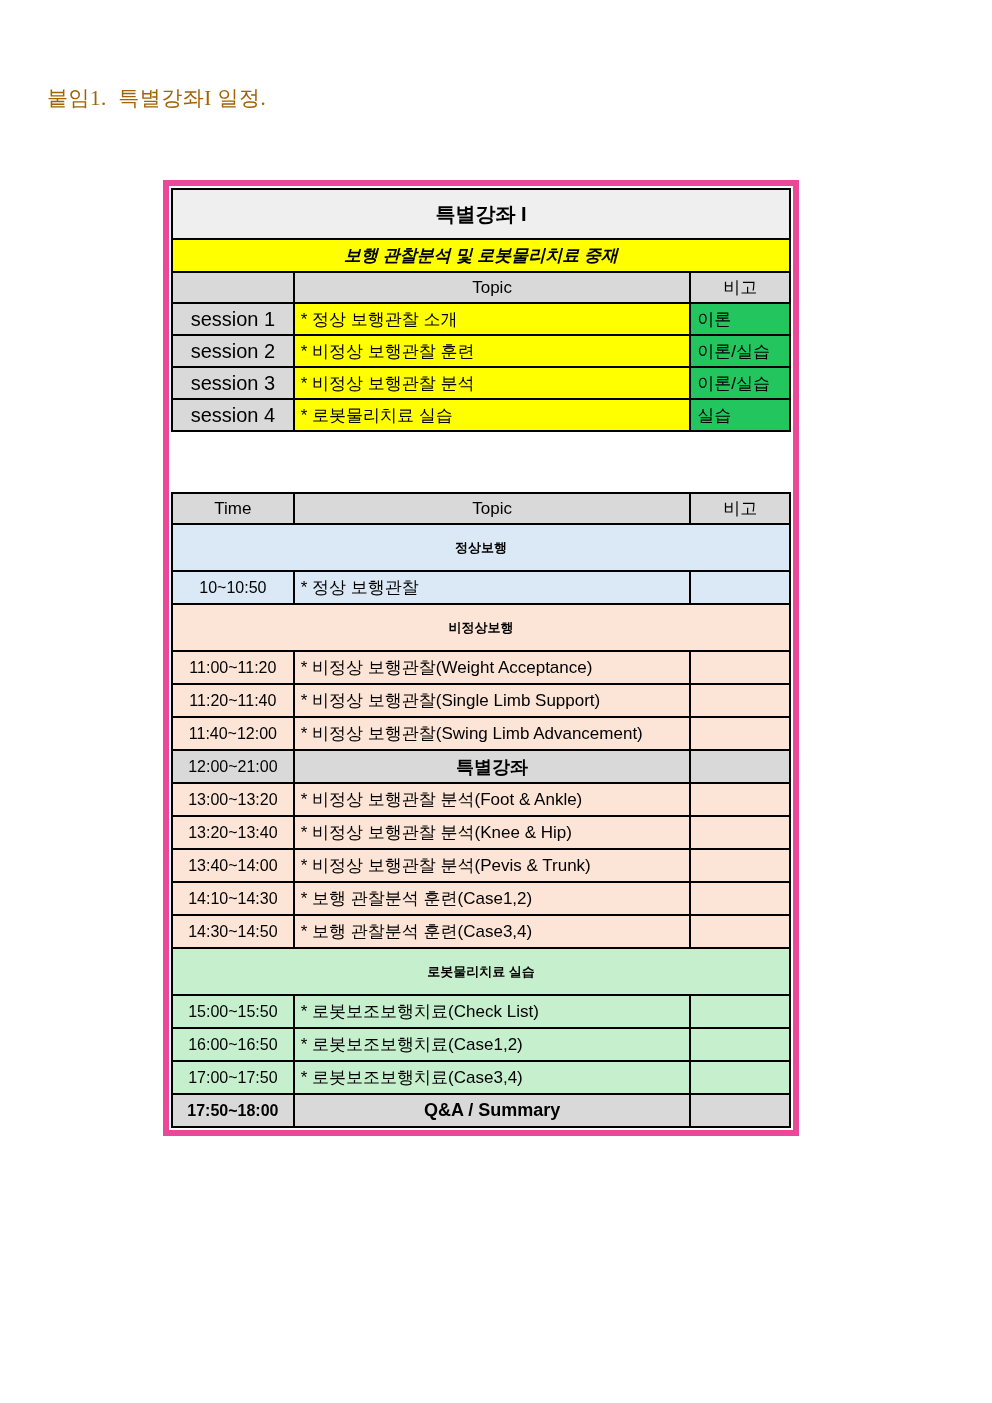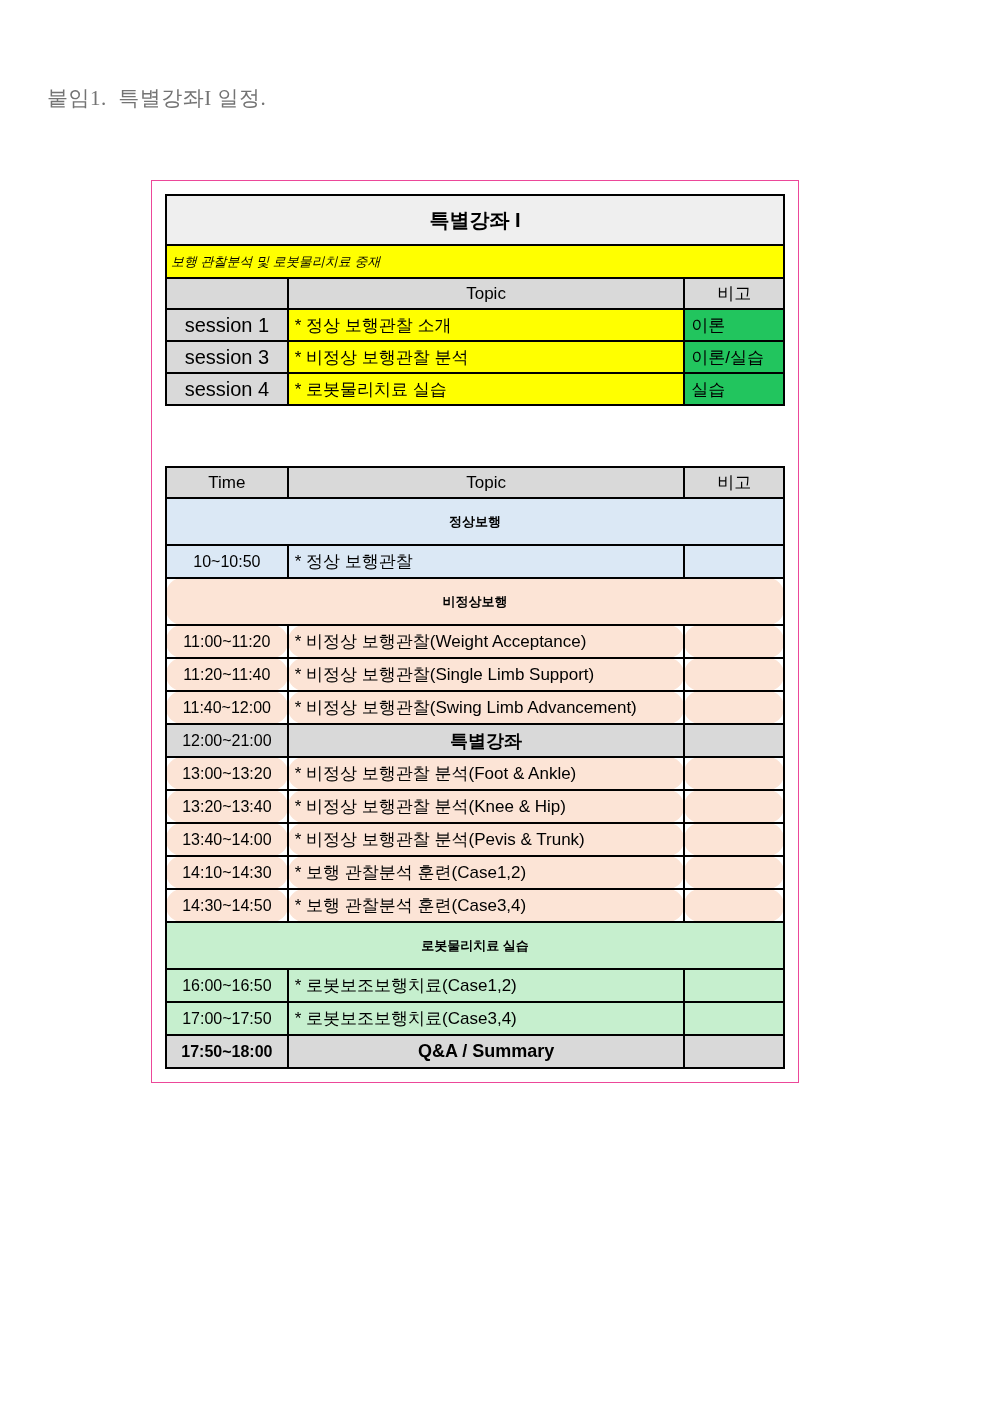--- a/index.html
+++ b/index.html
@@ -9,29 +9,29 @@
     position: relative;
     font-family: "Liberation Sans", sans-serif;
     color: #000;
   }
   .page-title {
     position: absolute;
     left: 47px; top: 84px;
     font-family: "Liberation Serif", "DejaVu Serif", serif;
     font-size: 21px;
     letter-spacing: 0.5px;
-    color: #737373;
+    color: #a16207;
     white-space: pre;
   }
   .frame {
     position: absolute;
-    left: 151px; top: 180px;
+    left: 163px; top: 180px;
     width: 620px;
-    border: 1px solid #ec4899;
-    padding: 13px;
+    border: 6px solid #ec4899;
+    padding: 2px;
     background: #ffffff;
   }
   table {
     width: 100%;
     border-collapse: collapse;
     table-layout: fixed;
     border: 2px solid #000;
   }
   td {
     border: 2px solid #000;
@@ -58,33 +58,34 @@
   .t1-title td {
     height: 48px;
     background: var(--c-gray-light);
     font-size: 20px;
     font-weight: bold;
     text-align: center;
   }
   .t1-sub td {
     height: 31px;
     background: var(--c-yellow);
-    font-size: 13px;
-    font-weight: normal;
+    font-size: 17px;
+    font-weight: bold;
     font-style: italic;
+    text-align: center;
   }
   .t1-head td, .t2-head td { background: var(--c-gray); text-align: center; height: 29px; margin-top: 28px; }
   .t1-row .cell-session { background: var(--c-gray); text-align: center; font-size: 20px; }
   .t1-row .cell-topic   { background: var(--c-yellow); }
   .t1-row .cell-note    { background: #22c55e; }
   .t1-row td { height: 30px; }
 
   
   tr.theme-blue  > td { background: var(--c-blue); }
-  tr.theme-peach > td { background: var(--c-peach); border-radius: 16px; }
+  tr.theme-peach > td { background: var(--c-peach); }
   tr.theme-green > td { background: var(--c-green); }
   tr.theme-gray  > td { background: var(--c-gray); }
 
   .cell-time { text-align: center; font-size: 16px; }
   .section-cell {
     text-align: center;
     font-weight: bold;
     font-size: 13px;
   }
   .break-label {
@@ -116,20 +117,25 @@
       <tr class="t1-head">
         <td></td>
         <td>Topic</td>
         <td>비고</td>
       </tr>
 
     <tr class="t1-row">
           <td class="cell-session">session 1</td>
           <td class="cell-topic left">* 정상 보행관찰 소개</td>
           <td class="cell-note left">이론</td>
+        </tr>
+        <tr class="t1-row">
+          <td class="cell-session">session 2</td>
+          <td class="cell-topic left">* 비정상 보행관찰 훈련</td>
+          <td class="cell-note left">이론/실습</td>
         </tr>
         <tr class="t1-row">
           <td class="cell-session">session 3</td>
           <td class="cell-topic left">* 비정상 보행관찰 분석</td>
           <td class="cell-note left">이론/실습</td>
         </tr>
         <tr class="t1-row">
           <td class="cell-session">session 4</td>
           <td class="cell-topic left">* 로봇물리치료 실습</td>
           <td class="cell-note left">실습</td>
@@ -205,20 +211,25 @@
         </tr>
         <tr class="theme-peach row-i">
           <td class="cell-time">14:30~14:50</td>
           <td class="left">* 보행 관찰분석 훈련(Case3,4)</td>
           <td class="cell-note"></td>
         </tr>
         <tr class="theme-green row-sec">
           <td class="section-cell" colspan="3">로봇물리치료 실습</td>
         </tr>
         <tr class="theme-green row-i">
+          <td class="cell-time">15:00~15:50</td>
+          <td class="left">* 로봇보조보행치료(Check List)</td>
+          <td class="cell-note"></td>
+        </tr>
+        <tr class="theme-green row-i">
           <td class="cell-time">16:00~16:50</td>
           <td class="left">* 로봇보조보행치료(Case1,2)</td>
           <td class="cell-note"></td>
         </tr>
         <tr class="theme-green row-i">
           <td class="cell-time">17:00~17:50</td>
           <td class="left">* 로봇보조보행치료(Case3,4)</td>
           <td class="cell-note"></td>
         </tr>
         <tr class="theme-gray row-i">

